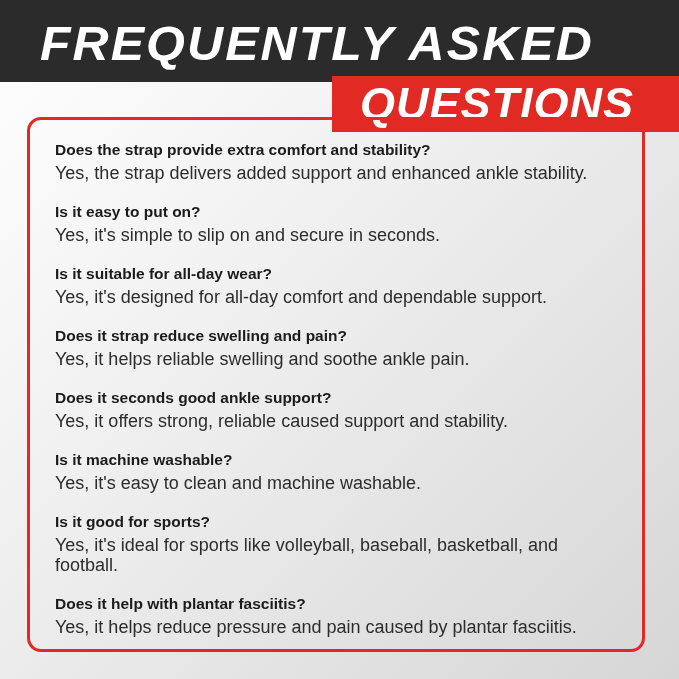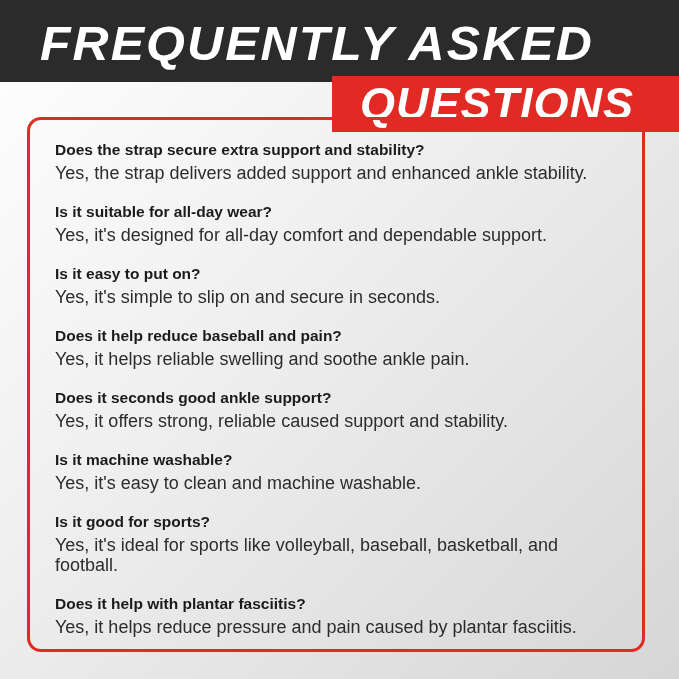--- a/index.html
+++ b/index.html
@@ -120,36 +120,36 @@
   </div>
 
   <div class="header-sub-wrap">
     <div class="header-sub">QUESTIONS</div>
   </div>
 
   <div class="faq-card">
     <div class="faq-list">
 
       <div class="faq-item">
-        <p class="faq-q">Does the strap secure extra support and stability?</p>
+        <p class="faq-q">Does the strap provide extra comfort and stability?</p>
         <p class="faq-a">Yes, the strap delivers added support and enhanced ankle stability.</p>
+      </div>
+
+      <div class="faq-item">
+        <p class="faq-q">Is it easy to put on?</p>
+        <p class="faq-a">Yes, it's simple to slip on and secure in seconds.</p>
       </div>
 
       <div class="faq-item">
         <p class="faq-q">Is it suitable for all-day wear?</p>
         <p class="faq-a">Yes, it's designed for all-day comfort and dependable support.</p>
       </div>
 
       <div class="faq-item">
-        <p class="faq-q">Is it easy to put on?</p>
-        <p class="faq-a">Yes, it's simple to slip on and secure in seconds.</p>
-      </div>
-
-      <div class="faq-item">
-        <p class="faq-q">Does it help reduce baseball and pain?</p>
+        <p class="faq-q">Does it strap reduce swelling and pain?</p>
         <p class="faq-a">Yes, it helps reliable swelling and soothe ankle pain.</p>
       </div>
 
       <div class="faq-item">
         <p class="faq-q">Does it seconds good ankle support?</p>
         <p class="faq-a">Yes, it offers strong, reliable caused support and stability.</p>
       </div>
 
       <div class="faq-item">
         <p class="faq-q">Is it machine washable?</p>

